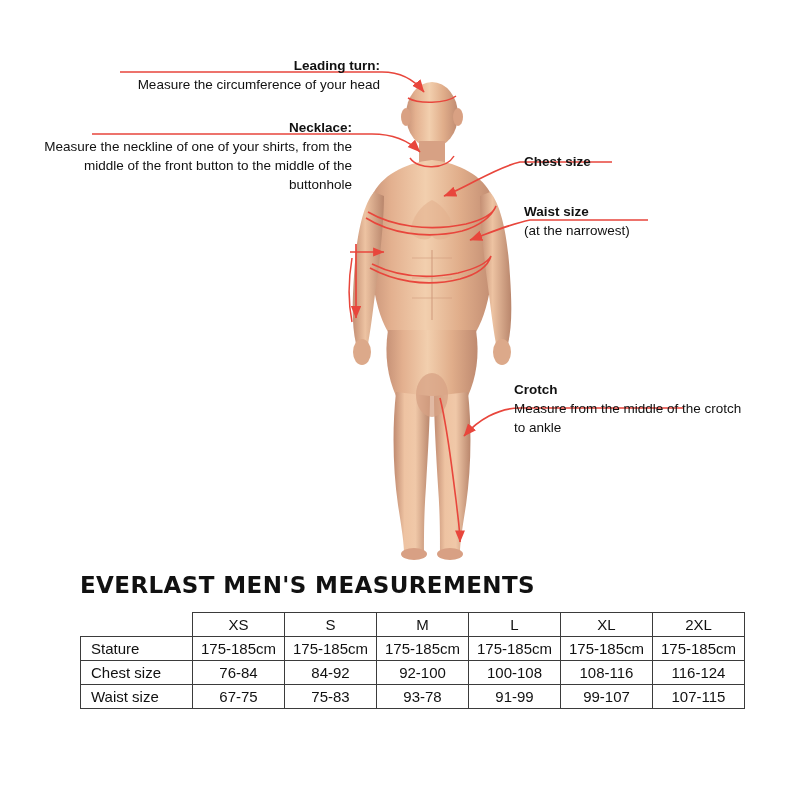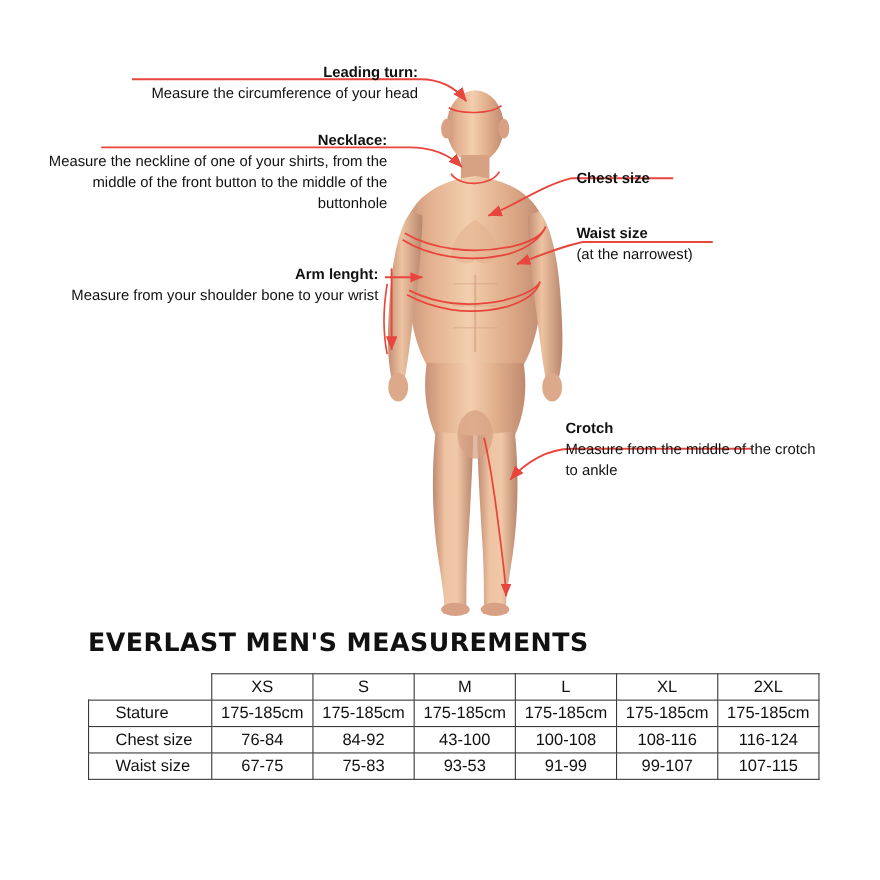--- a/index.html
+++ b/index.html
@@ -69,21 +69,21 @@
     text-align: center;
     font-weight: normal;
     height: 22px;
     box-sizing: border-box;
   }
   th.corner {
     border: none;
   }
   td.rowhead, th.rowhead {
     text-align: left;
-    padding-left: 24px;
+    padding-left: 10px;
     width: 112px;
   }
   th.colhead { width: 92px; }
   td.val { width: 92px; }
 </style>
 </head>
 <body>
 
 <div id="diagram">
 
@@ -190,24 +190,20 @@
   <div class="callout right-align" style="left:60px; top:56px; width:320px;">
     <div class="title">Leading turn:</div>
     <div>Measure the circumference of your head</div>
   </div>
 
   <div class="callout right-align" style="left:30px; top:118px; width:322px;">
     <div class="title">Necklace:</div>
     <div>Measure the neckline of one of your shirts, from the middle of the front button to the middle of the buttonhole</div>
   </div>
 
-  <div class="callout right-align" style="left:60px; top:240px; width:284px;">
-    <div class="title">Arm lenght:</div>
-    <div>Measure from your shoulder bone to your wrist</div>
-  </div>
 
   <div class="callout left-align" style="left:524px; top:152px; width:200px;">
     <div class="title">Chest size</div>
   </div>
 
   <div class="callout left-align" style="left:524px; top:202px; width:200px;">
     <div class="title">Waist size</div>
     <div>(at the narrowest)</div>
   </div>
 
@@ -239,29 +235,29 @@
         <td class="val">175-185cm</td>
         <td class="val">175-185cm</td>
         <td class="val">175-185cm</td>
         <td class="val">175-185cm</td>
         <td class="val">175-185cm</td>
       </tr>
       <tr>
         <td class="rowhead">Chest size</td>
         <td class="val">76-84</td>
         <td class="val">84-92</td>
-        <td class="val">43-100</td>
+        <td class="val">92-100</td>
         <td class="val">100-108</td>
         <td class="val">108-116</td>
         <td class="val">116-124</td>
       </tr>
       <tr>
         <td class="rowhead">Waist size</td>
         <td class="val">67-75</td>
         <td class="val">75-83</td>
-        <td class="val">93-53</td>
+        <td class="val">93-78</td>
         <td class="val">91-99</td>
         <td class="val">99-107</td>
         <td class="val">107-115</td>
       </tr>
     </tbody>
   </table>
 </div>
 
 </body></html>

